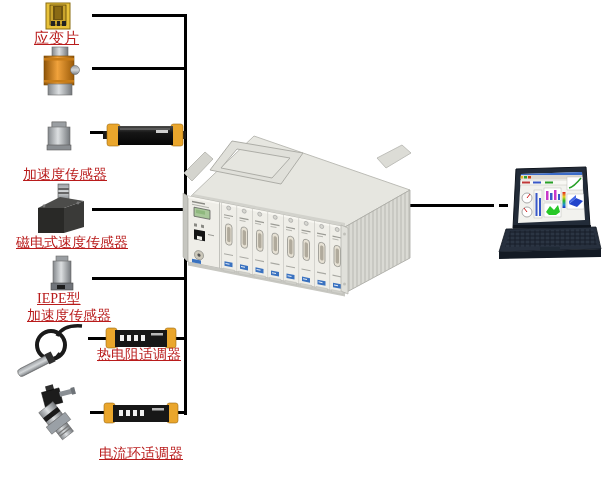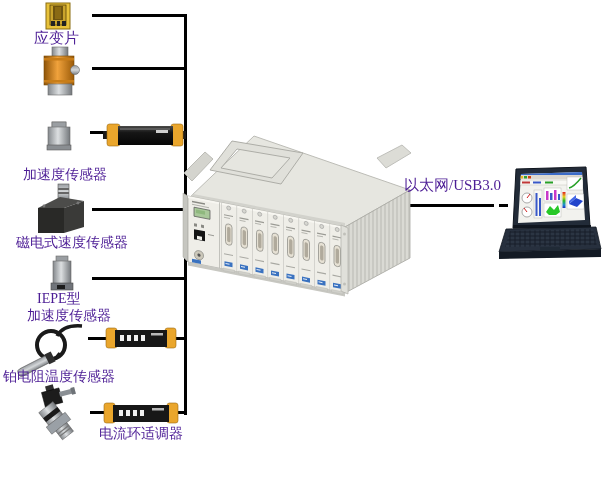--- a/index.html
+++ b/index.html
@@ -1,19 +1,19 @@
 <!DOCTYPE html>
 <html><head>
 <meta charset="utf-8">
 <style>
   html,body{margin:0;padding:0;background:#ffffff;}
   #canvas{position:relative;width:603px;height:478px;background:#ffffff;overflow:hidden;
           font-family:"Liberation Serif","DejaVu Serif",serif;}
   #art{position:absolute;left:0;top:0;}
-  .lbl{position:absolute;white-space:nowrap;font-size:14px;color:#4c1d95;line-height:17px;}
+  .lbl{position:absolute;white-space:nowrap;font-size:14px;color:#b91c1c;line-height:17px;text-decoration:underline;}
   .lbl.big{font-size:15px;}
 </style>
 </head>
 <body>
 
 <div id="canvas">
 
 <svg id="art" width="603" height="478" viewBox="0 0 603 478">
   <defs>
     <linearGradient id="silver" x1="0" y1="0" x2="1" y2="0">
@@ -283,17 +283,16 @@
     <polygon points="499,252 601,249 601,257 499,259" fill="#131a24"></polygon>
     <rect x="540" y="247" width="20" height="4" fill="#202a36"></rect>
   </g>
 </svg>
 
 <div class="lbl big" style="left:34px;top:30px">应变片</div>
 <div class="lbl" style="left:23px;top:166px">加速度传感器</div>
 <div class="lbl" style="left:16px;top:234px">磁电式速度传感器</div>
 <div class="lbl" style="left:37px;top:290px">IEPE型</div>
 <div class="lbl" style="left:27px;top:307px">加速度传感器</div>
-<div class="lbl" style="left:3px;top:368px">铂电阻温度传感器</div>
-<div class="lbl" style="left:99px;top:425px">电流环适调器</div>
-<div class="lbl big" style="left:404px;top:177px">以太网/USB3.0</div>
+<div class="lbl" style="left:97px;top:346px">热电阻适调器</div>
+<div class="lbl" style="left:99px;top:445px">电流环适调器</div>
 
 </div>
 
 </body></html>

